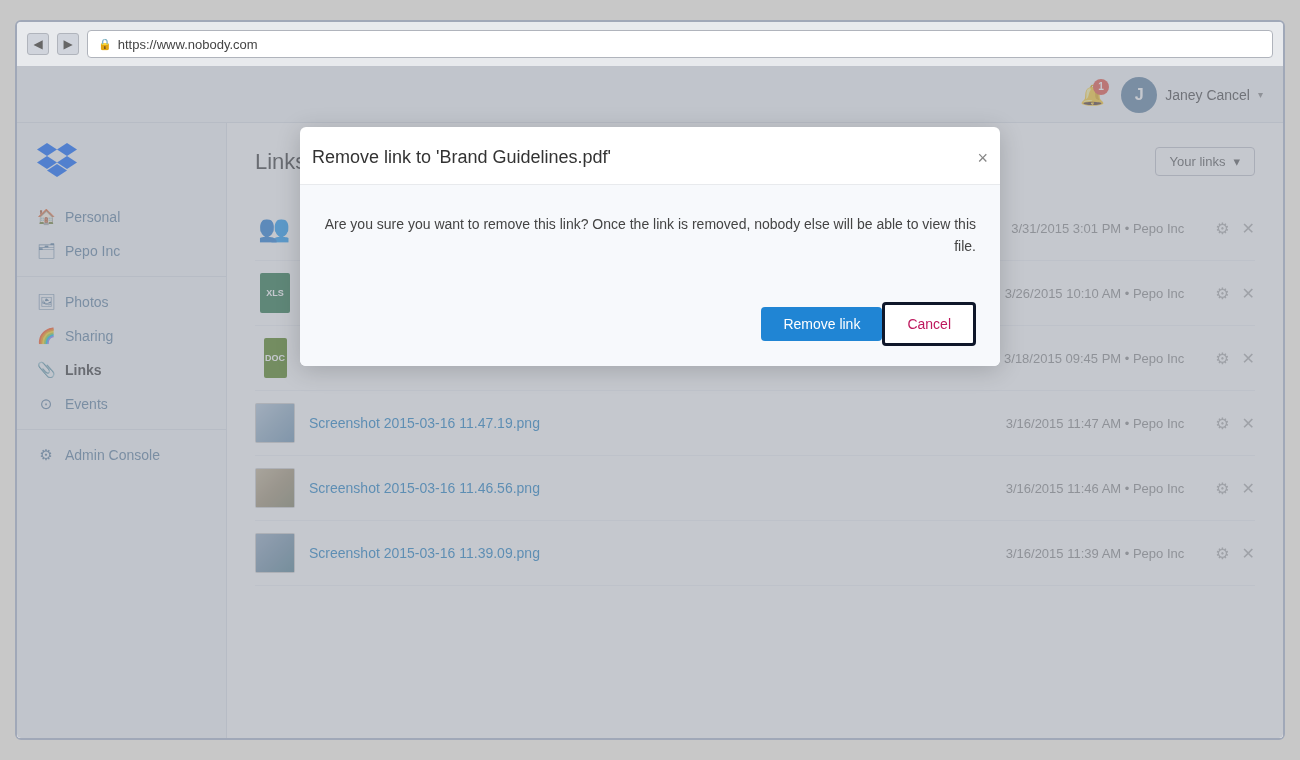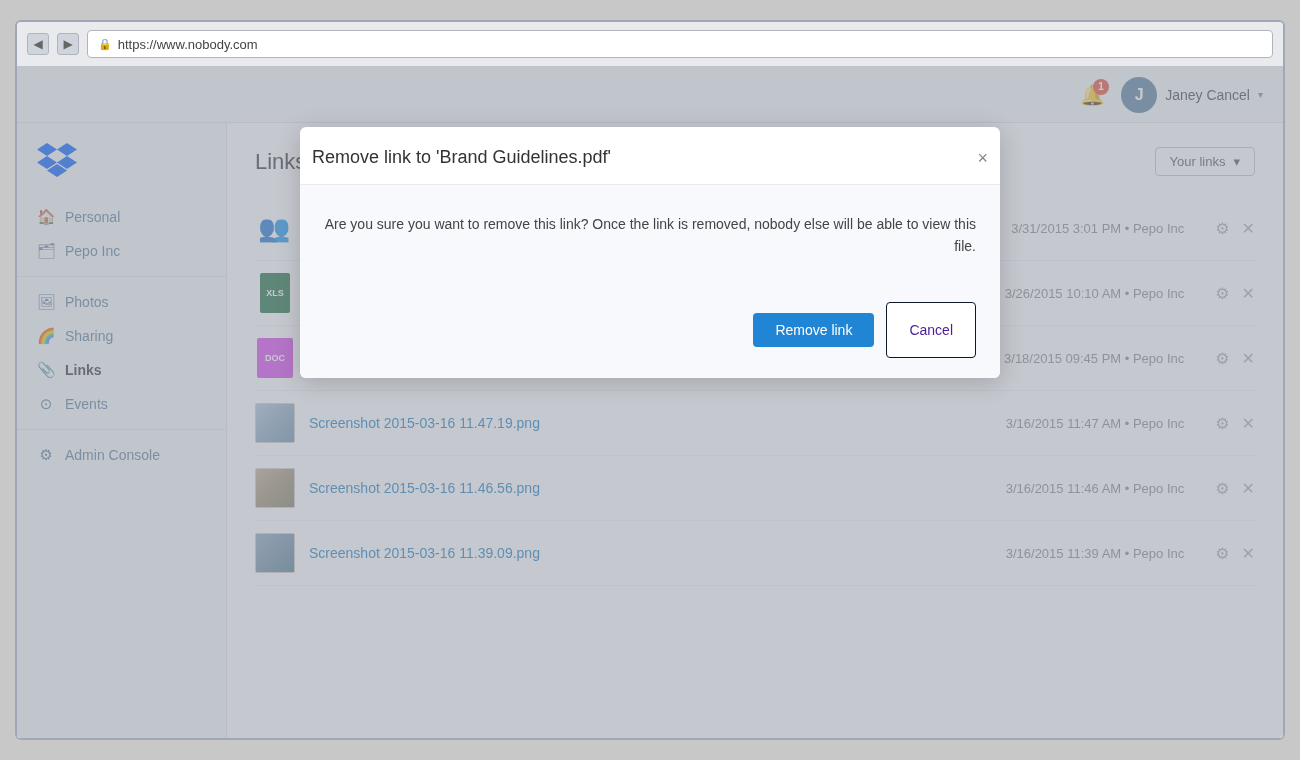--- a/index.html
+++ b/index.html
@@ -372,41 +372,40 @@
     .modal-body p {
       color: #444;
       font-size: 14px;
       line-height: 1.6;
     }
 
     .modal-footer {
       display: flex;
       align-items: center;
       justify-content: flex-end;
-      gap: 12px;
       padding: 16px 24px 20px;
       background: #f7f9fc;
     }
 
     .btn-remove {
       background: #2085d4;
       color: white;
       border: none;
       padding: 9px 22px;
       border-radius: 4px;
       font-size: 14px;
       font-weight: 500;
       cursor: pointer;
     }
 
     .btn-cancel {
       background: white;
-      color: #4c1d95;
-      border: 1px solid #0f172a;
-      padding: 19px 22px;
+      color: #be185d;
+      border: 3px solid #0f172a;
+      padding: 11px 22px;
       border-radius: 4px;
       font-size: 14px;
       cursor: pointer;
     }
 
     
     .thumb-folder {
       font-size: 26px;
       color: #7ba7c8;
     }
@@ -418,23 +417,23 @@
       color: white;
       font-size: 9px;
       font-weight: bold;
       display: flex;
       align-items: center;
       justify-content: center;
       border-radius: 2px;
     }
 
     .thumb-word {
-      width: 36px;
+      width: 23px;
       height: 40px;
-      background: #d946ef;
+      background: #4d7c0f;
       color: white;
       font-size: 9px;
       font-weight: bold;
       display: flex;
       align-items: center;
       justify-content: center;
       border-radius: 2px;
     }
 
     .thumb-img-placeholder {

